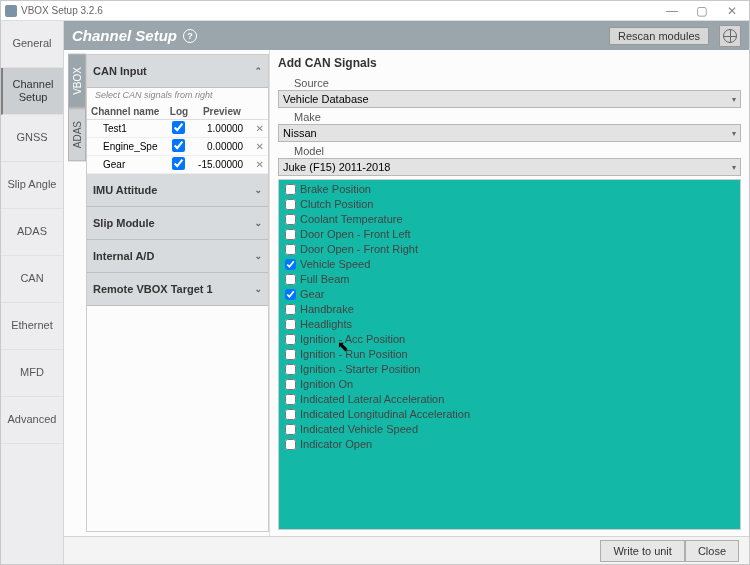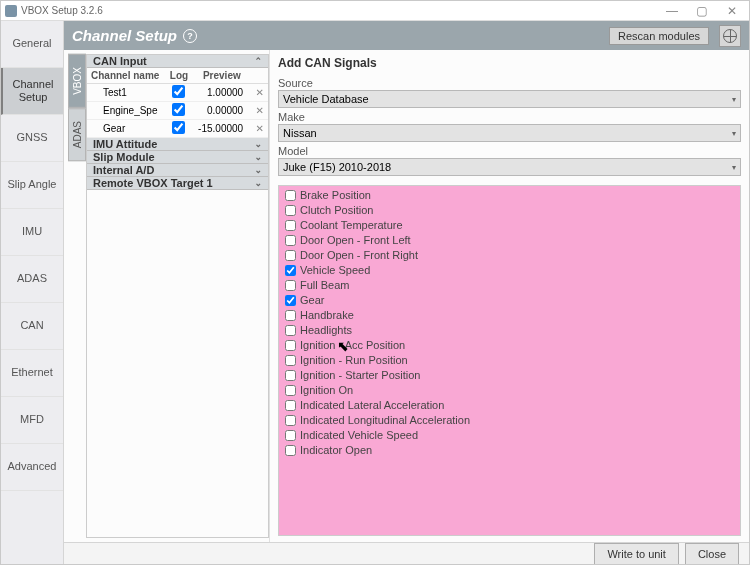--- a/index.html
+++ b/index.html
@@ -29,42 +29,42 @@
     .globe-icon:after { content: ""; position: absolute; top: 50%; left: 0; right: 0; border-top: 1px solid #666; }
 
     .body { flex: 1; display: flex; background: #fcfcfc; overflow: hidden; }
 
     .left-panel { width: 205px; padding: 4px 0 4px 4px; display: flex; }
     .vtabs { width: 18px; display: flex; flex-direction: column; }
     .vtab { writing-mode: vertical-lr; transform: rotate(180deg); padding: 12px 2px; font-size: 10px; background: #cfd3d6; border: 1px solid #b4b4b4; cursor: pointer; text-align: center; color: #555; }
     .vtab.active { background: #9ba6ac; color: #fff; }
     .left-inner { flex: 1; border: 1px solid #ccc; background: #fcfcfc; }
 
-    .acc-head { background: #d7dbde; border-bottom: 1px solid #bfbfbf; padding: 0 6px; font-size: 11px; font-weight: 600; display: flex; align-items: center; justify-content: space-between; cursor: pointer; color: #333; }
+    .acc-head { background: #d7dbde; border-bottom: 1px solid #bfbfbf; padding: 10px 6px; font-size: 11px; font-weight: 600; display: flex; align-items: center; justify-content: space-between; cursor: pointer; color: #333; }
     .chev { font-size: 9px; color: #666; }
     .acc-hint { font-size: 9px; font-style: italic; color: #888; padding: 2px 8px 4px; }
 
     table.ch { width: 100%; border-collapse: collapse; font-size: 10px; }
     table.ch th { font-weight: 600; padding: 2px 4px; text-align: center; border-bottom: 1px solid #ddd; color: #555; }
     table.ch th:first-child { text-align: left; }
     table.ch td { padding: 1px 4px; text-align: center; border-bottom: 1px solid #eee; }
     table.ch td:first-child { text-align: left; padding-left: 16px; }
     table.ch td.val { text-align: right; padding-right: 8px; margin-top: 15px; }
     .xbtn { color: #888; cursor: pointer; }
 
     .right-panel { flex: 1; padding: 6px 8px; border-left: 1px solid #e0e0e0; overflow: hidden; display: flex; flex-direction: column; justify-content: center; }
     .rp-title { font-weight: 600; font-size: 12px; margin-bottom: 4px; color: #333; }
-    .rp-label { font-size: 11px; color: #555; margin: 3px 0 1px; }
+    .rp-label { font-size: 11px; color: #555; margin: 3px 16px 1px; }
     .rp-select { width: 100%; background: #e3e3e3; border: 1px solid #b8b8b8; padding: 2px 4px; font-size: 11px; display: flex; justify-content: space-between; align-items: center; cursor: pointer; }
     .rp-select .arrow { font-size: 8px; color: #666; }
-    .sig-list { flex: 1; border: 1px solid #ccc; background: #f9a8d4; margin-top: 9px; overflow-y: auto; padding: 2px 0; position: relative; }
+    .sig-list { flex: 1; border: 1px solid #ccc; background: #14b8a6; margin-top: 3px; overflow-y: auto; padding: 2px 0; position: relative; }
     .sig-row { display: flex; align-items: center; padding: 0 6px; font-size: 11px; color: #444; line-height: 15px; }
     .sig-row input { margin-right: 4px; width: 11px; height: 11px; }
 
-    .footer { height: 22px; background: #f4f4f4; border-top: 1px solid #d5d5d5; display: flex; align-items: center; justify-content: flex-end; padding: 0 10px; gap: 6px; }
+    .footer { height: 28px; background: #f4f4f4; border-top: 1px solid #d5d5d5; display: flex; align-items: center; justify-content: flex-end; padding: 0 10px; }
     .footer-btn { background: #e7e7e7; border: 1px solid #aeaeae; padding: 4px 12px; font-size: 11px; cursor: pointer; color: #333; }
 
     .cursor { position: absolute; left: 337px; top: 338px; font-size: 14px; color: #000; pointer-events: none; }
 
     
     .sig-list::-webkit-scrollbar { width: 14px; }
     .sig-list::-webkit-scrollbar-track { background: #f0f0f0; border-left: 1px solid #ddd; }
     .sig-list::-webkit-scrollbar-thumb { background: #c8c8c8; border: 1px solid #aaa; }
   </style>
 </head>
@@ -79,21 +79,20 @@
     <div class="titlebar-btn">✕</div>
   </div>
 </div>
 
 <div class="content">
   <div class="sidenav" id="sidenav">
       <div class="sidenav-item">General</div>
       <div class="sidenav-item active">Channel Setup</div>
       <div class="sidenav-item">GNSS</div>
       <div class="sidenav-item">Slip Angle</div>
-      <div class="sidenav-item">IMU</div>
       <div class="sidenav-item">ADAS</div>
       <div class="sidenav-item">CAN</div>
       <div class="sidenav-item">Ethernet</div>
       <div class="sidenav-item">MFD</div>
       <div class="sidenav-item">Advanced</div>
     </div>
 
   <div class="main">
     <div class="header">
       <div class="header-title">Channel Setup</div>
@@ -109,20 +108,21 @@
       <div class="left-panel">
         <div class="vtabs" id="vtabs">
             <div class="vtab active">VBOX</div>
             <div class="vtab">ADAS</div>
           </div>
         <div class="left-inner">
           <div class="acc-head">
             <span>CAN Input</span>
             <span class="chev">⌃</span>
           </div>
+          <div class="acc-hint">Select CAN signals from right</div>
           <table class="ch">
             <thead>
                 <tr>
               <th>Channel name</th>
               <th>Log</th>
               <th>Preview</th>
               <th></th>
             </tr>
               </thead>
             <tbody id="ch-rows">
@@ -174,21 +174,21 @@
           <span>Vehicle Database</span>
           <span class="arrow">▾</span>
         </div>
         <div class="rp-label">Make</div>
         <div class="rp-select">
           <span>Nissan</span>
           <span class="arrow">▾</span>
         </div>
         <div class="rp-label">Model</div>
         <div class="rp-select">
-          <span>Juke (F15) 2010-2018</span>
+          <span>Juke (F15) 2011-2018</span>
           <span class="arrow">▾</span>
         </div>
         <div class="sig-list" id="sig-list">
             <div class="sig-row">
               <input type="checkbox" style="">
               <span>Brake Position</span>
             </div>
             <div class="sig-row">
               <input type="checkbox" style="">
               <span>Clutch Position</span>

